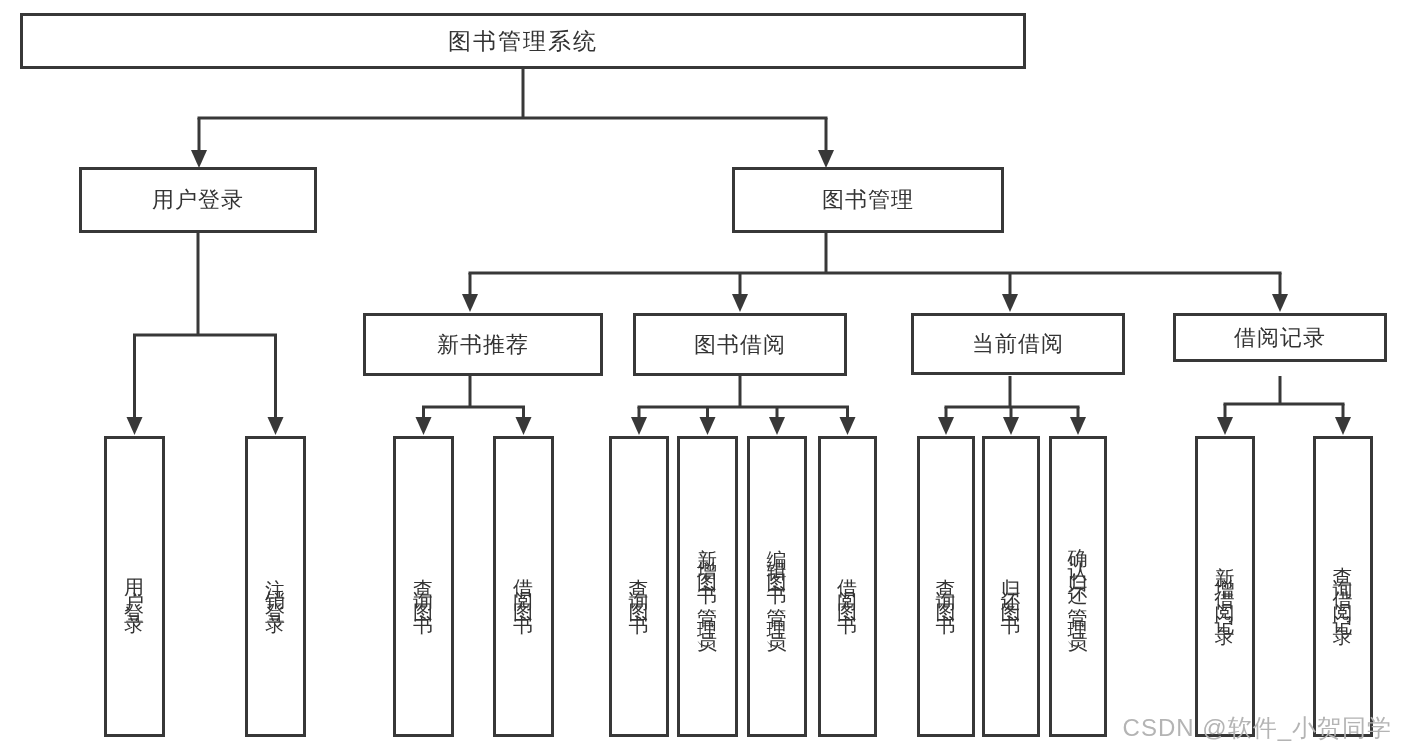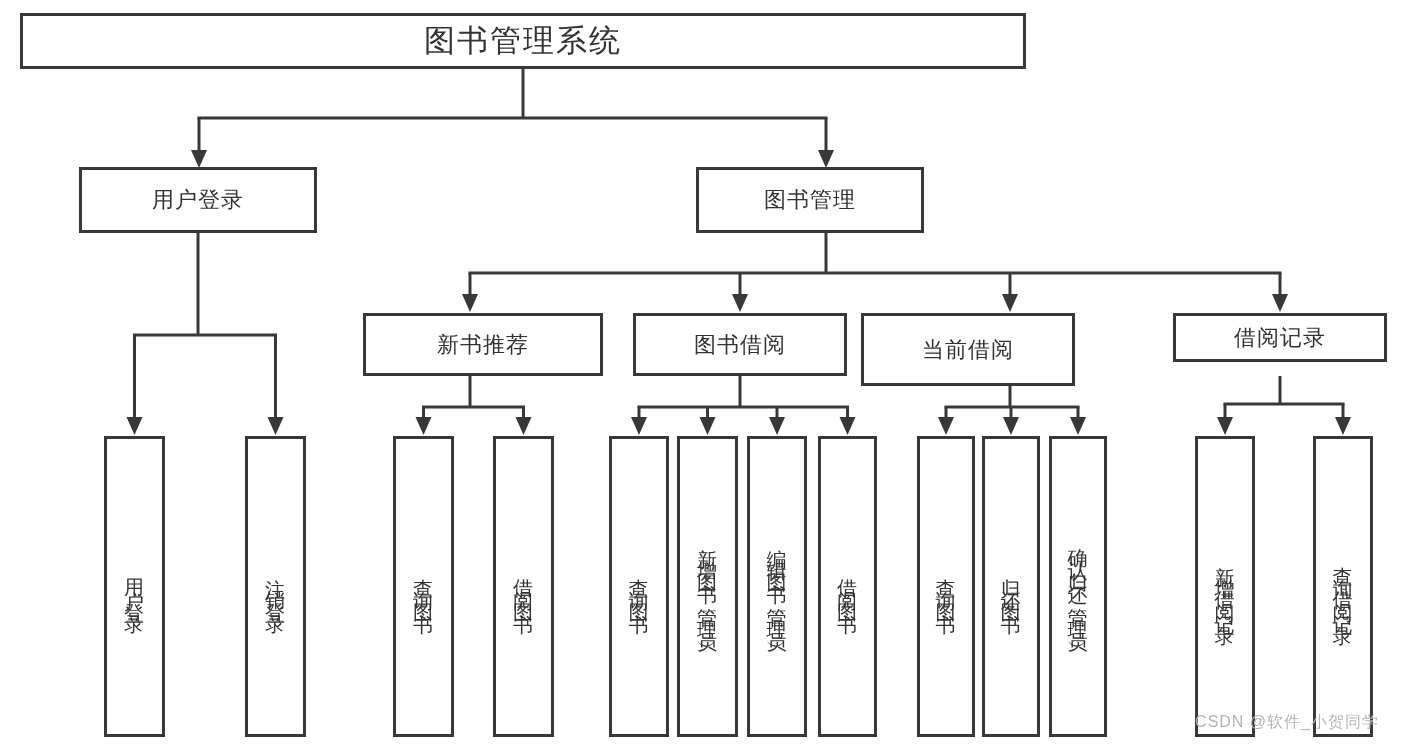--- a/index.html
+++ b/index.html
@@ -24,34 +24,34 @@
     position:absolute;
     box-sizing:border-box;
     border:3px solid var(--line);
     background:var(--bg);
     color:var(--text);
     display:flex;
     align-items:center;
     justify-content:center;
   }
   .hbox{font-size:22px;letter-spacing:1px;}
-  .rootbox{font-size:31px;letter-spacing:2px;}
+  .rootbox{font-size:23px;letter-spacing:2px;}
   .vbox span{
     writing-mode:vertical-rl;
     text-orientation:mixed;
     font-size:20px;
     letter-spacing:12px;
     line-height:1;
     white-space:nowrap;
   }
   .watermark{
     position:absolute;
-    right:26px;
+    right:13px;
     top:712px;
-    font-size:16px;
+    font-size:24px;
     color:var(--wm);
     letter-spacing:1px;
     white-space:nowrap;
   }
 </style>
 </head>
 <body>
 
 <div class="diagram">
 
@@ -106,25 +106,25 @@
       <polygon points="1070,417 1086,417 1078,435" fill="#383838"></polygon>
       <line x1="1225" y1="404" x2="1225" y2="419" stroke="#383838" stroke-width="3"></line>
       <polygon points="1217,417 1233,417 1225,435" fill="#383838"></polygon>
       <line x1="1343" y1="404" x2="1343" y2="419" stroke="#383838" stroke-width="3"></line>
       <polygon points="1335,417 1351,417 1343,435" fill="#383838"></polygon>
     </svg>
 
   <div class="box hbox rootbox" style="left:20px;top:13px;width:1006px;height:56px">图书管理系统</div>
 
   <div class="box hbox" style="left:79px;top:167px;width:238px;height:66px">用户登录</div>
-  <div class="box hbox" style="left:696px;top:167px;width:228px;height:66px">图书管理</div>
+  <div class="box hbox" style="left:732px;top:167px;width:272px;height:66px">图书管理</div>
 
   <div class="box hbox" style="left:363px;top:313px;width:240px;height:63px">新书推荐</div>
   <div class="box hbox" style="left:633px;top:313px;width:214px;height:63px">图书借阅</div>
-  <div class="box hbox" style="left:861px;top:313px;width:214px;height:73px">当前借阅</div>
+  <div class="box hbox" style="left:911px;top:313px;width:214px;height:62px">当前借阅</div>
   <div class="box hbox" style="left:1173px;top:313px;width:214px;height:49px">借阅记录</div>
 
   <div class="box vbox" style="left:104px;top:436px;width:61px;height:301px">
     <span>用户登录</span>
   </div>
   <div class="box vbox" style="left:245px;top:436px;width:61px;height:301px">
     <span>注销登录</span>
   </div>
 
   <div class="box vbox" style="left:393px;top:436px;width:61px;height:301px">

